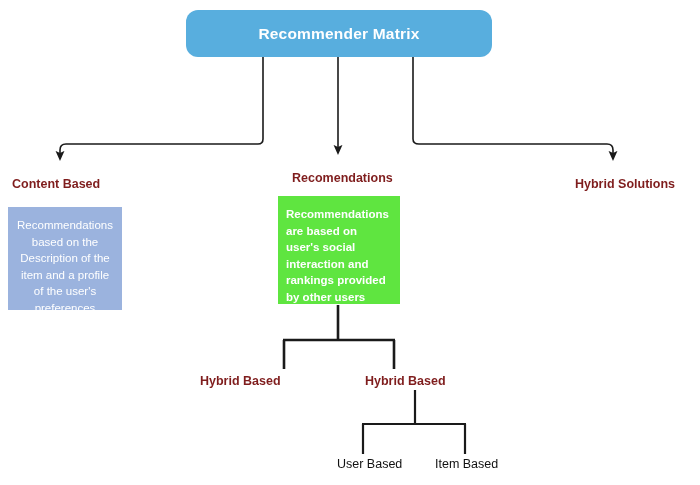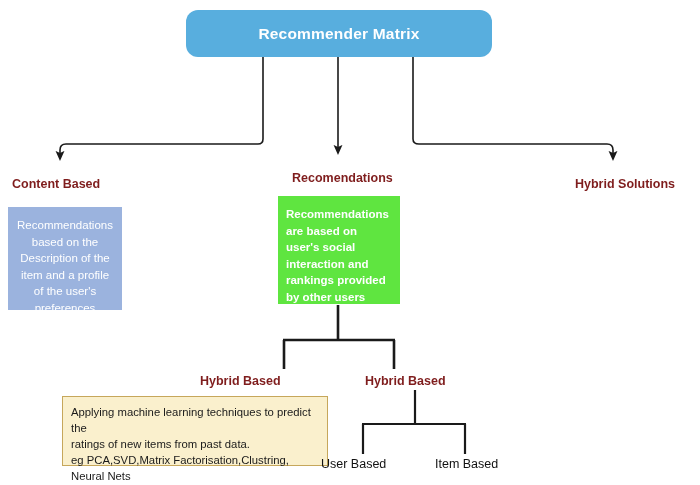--- a/index.html
+++ b/index.html
@@ -104,21 +104,21 @@
     text-align: left;
   }
 
   
   .leaf-label {
     position: absolute;
     font-size: 12.5px;
     color: #111111;
     white-space: nowrap;
   }
-  #leaf-user { left: 321px; top: 457px; }
+  #leaf-user { left: 337px; top: 457px; }
   #leaf-item { left: 435px; top: 457px; }
 </style>
 </head>
 <body>
 
 <div id="canvas">
 
   <svg id="edges" viewBox="0 0 700 485" xmlns="http://www.w3.org/2000/svg">
     <defs>
       <marker id="arrowhead" markerWidth="7" markerHeight="7" refX="3.2" refY="3" orient="auto" markerUnits="strokeWidth">
@@ -151,23 +151,17 @@
   <div class="heading" id="h-collab">Recomendations</div>
   <div class="heading" id="h-hybrid">Hybrid Solutions</div>
   <div class="heading" id="h-model">Hybrid Based</div>
   <div class="heading" id="h-memory">Hybrid Based</div>
 
   <div class="desc-box" id="box-content">Recommendations based on the Description of the item and a profile of the user's preferences</div>
 
   <div class="desc-box" id="box-collab">Recommendations are based on user's social interaction and rankings provided by other users</div>
 
 
-  <div id="box-model">
-    <div>Applying machine learning techniques to predict the</div>
-    <div>ratings of new items from past data.</div>
-    <div>eg PCA,SVD,Matrix Factorisation,Clustring,</div>
-    <div>Neural Nets</div>
-  </div>
 
   <div class="leaf-label" id="leaf-user">User Based</div>
   <div class="leaf-label" id="leaf-item">Item Based</div>
 
 </div>
 
 </body></html>

